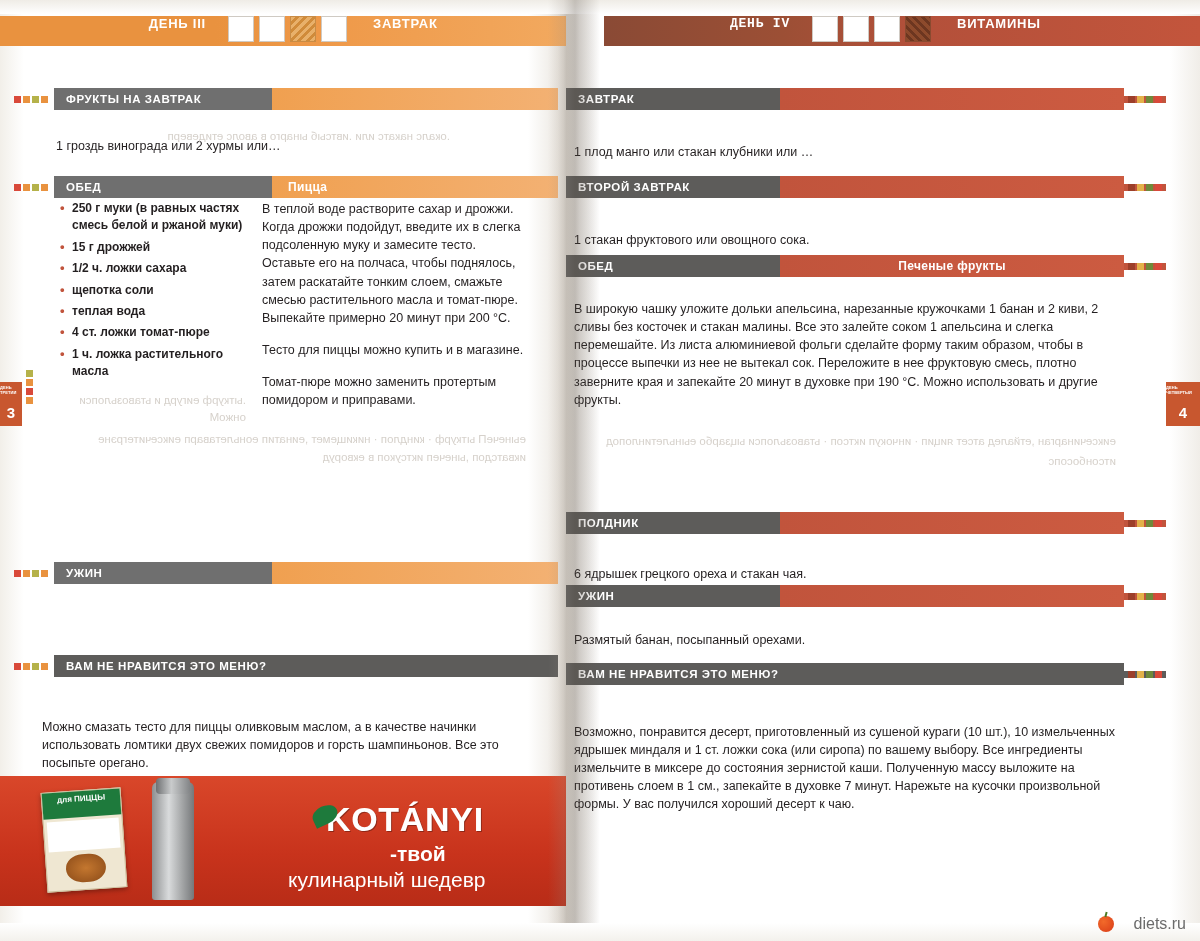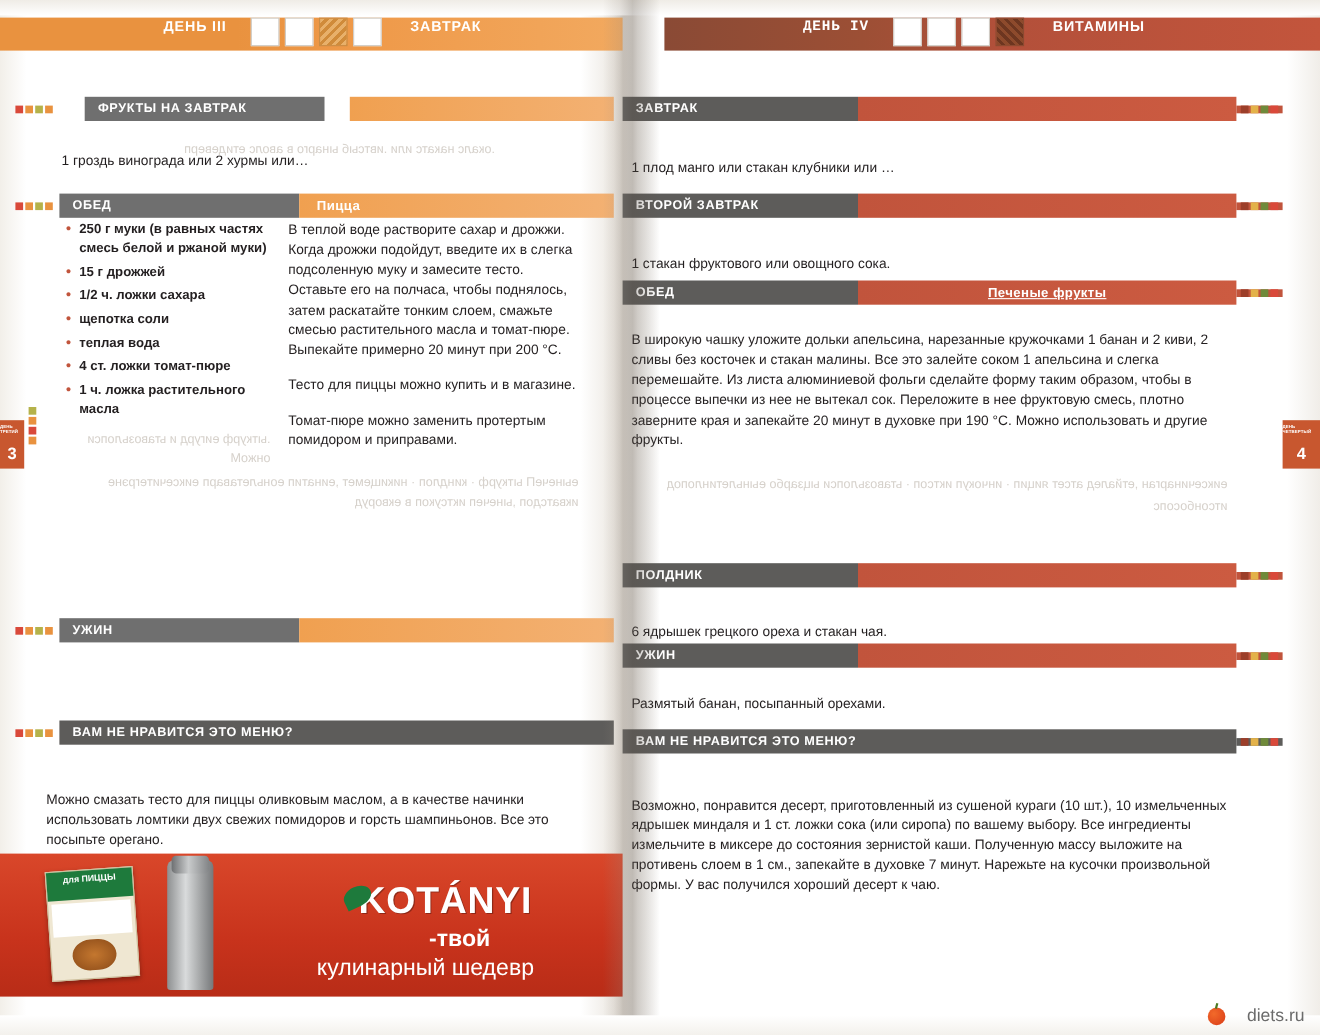--- a/index.html
+++ b/index.html
@@ -54,21 +54,21 @@
     color:#fff; font-weight:bold; font-size:11.5px; letter-spacing:.05em;
     padding-left:12px; display:flex; align-items:center; height:100%;
   }
   .sec .title2 {
     color:#fff; font-weight:bold; font-size:12px; letter-spacing:.03em;
     display:flex; align-items:center; height:100%; justify-content:center;
   }
   .sec-l { background:#6f6f6f; }
   .bar-orange { background:linear-gradient(90deg,#f0a050,#f3b173); }
   .bar-dark { background:#5d5c5a; }
-  .bar-red { background:linear-gradient(90deg,#c1543c,#cc5b41);text-decoration:underline; }
+  .bar-red { background:linear-gradient(90deg,#c1543c,#cc5b41); }
 
   .chk { display:flex; gap:2px; padding:0 6px; }
   .chk i { width:7px; height:7px; display:block; }
 
   p, li { font-size:12.5px; line-height:1.45; }
   .body { position:absolute; }
 
   ul.ingr { margin:0; padding-left:16px; list-style:none; }
   ul.ingr li { position:relative; padding-left:8px; margin-bottom:4px; font-weight:bold; font-size:12px; }
   ul.ingr li:before { content:"•"; position:absolute; left:-4px; top:-1px; color:#c1543c; font-size:13px; }
@@ -145,21 +145,21 @@
       <div class="dayname">ДЕНЬ III</div>
       <div class="boxes">
         <span></span>
         <span></span>
         <span class="filled"></span>
         <span></span>
       </div>
       <div class="cat">ЗАВТРАК</div>
     </div>
 
-    <div class="sec" style="left:8px; top:88px; width:550px;gap:23px;">
+    <div class="sec" style="left:8px; top:88px; width:550px;">
       <div class="chk">
         <i style="background:#d9493a"></i>
           <i style="background:#e9923f"></i>
           <i style="background:#b5b24a"></i>
           <i style="background:#e9923f"></i>
       </div>
       <div class="sec-l label" style="width:218px;">ФРУКТЫ НА ЗАВТРАК</div>
       <div class="bar-orange" style="flex:1; height:100%;"></div>
     </div>
     <div class="body" style="left:56px; top:124px; width:470px;">

